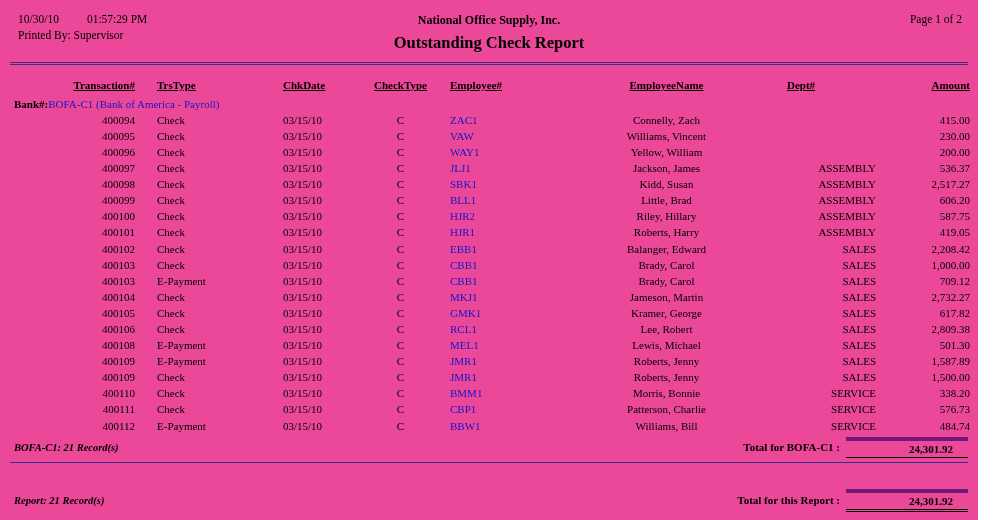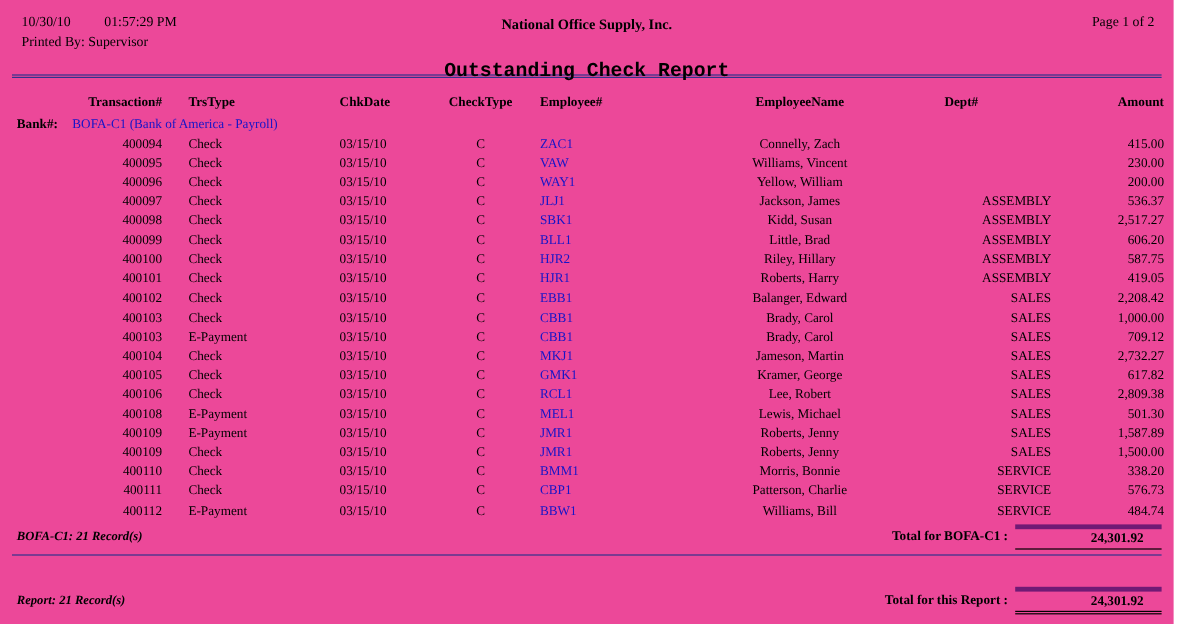--- a/index.html
+++ b/index.html
@@ -17,21 +17,21 @@
     overflow: hidden;
   }
 
   
   .hdr-block { position: relative; height: 62px; }
   .hdr-left { position: absolute; left: 18px; top: 13px; font-size: 11.5px; }
   .hdr-left .line2 { margin-top: 4px; }
   .time { margin-left: 28px; }
   .hdr-center { position: absolute; left: 0; right: 0; top: 13px; text-align: center; }
   .company { font-weight: bold; font-size: 12px; }
-  .title { font-weight: bold; font-size: 16.5px; margin-top: 21px; font-family: Liberation Mono, monospace; }
+  .title { font-weight: bold; font-size: 16.5px; margin-top: 5px; }
   .hdr-right { position: absolute; right: 16px; top: 13px; font-size: 11.5px; }
 
   .top-rule {
     margin: 0 10px;
     height: 3px;
     border-top: 1px solid #32328E;
     border-bottom: 1px solid #32328E;
   }
 
   
@@ -44,37 +44,37 @@
   th, td {
     font-size: 11px;
     font-weight: normal;
     padding: 1.8px 0;
     line-height: 12.5px;
     vertical-align: bottom;
     white-space: nowrap;
     overflow: hidden;
   }
   th { font-weight: bold; padding-top: 8px; padding-bottom: 3px; }
-  th .u { }
+  th .u { text-decoration: underline; }
 
   .c1 { text-align: right; }
   .c2 { text-align: left; padding-left: 22px; }
   .c3 { text-align: left; padding-left: 20px; }
   .c4 { text-align: center; }
   .c5 { text-align: left; padding-left: 12px; }
   .c6 { text-align: center; padding-left: 17px; }
   .c7 { text-align: right; padding-right: 2px; }
   th.c7 { text-align: left; padding-left: 14px; }
   .c8 { text-align: right; padding-right: 15px; }
 
   .blue { color: #1515C8; }
 
   .bank-line td { padding: 3px 0 2px 4px; text-align: left; }
   .bank-label { font-weight: bold; }
-  .bank-value { color: #1515C8; margin-left: 12px; }
+  .bank-value { color: #1515C8; }
 
   
   .summary-row { display: flex; align-items: flex-end; margin: 0 10px; }
   .records { flex: 1; font-style: italic; font-weight: bold; font-size: 10.5px; padding-left: 4px; align-self: center; }
   .total-label { font-weight: bold; font-size: 11px; margin-right: 6px; align-self: center; }
   .total-amount {
     width: 122px;
     text-align: right;
     padding: 2px 15px 2px 0;
     font-weight: bold;

